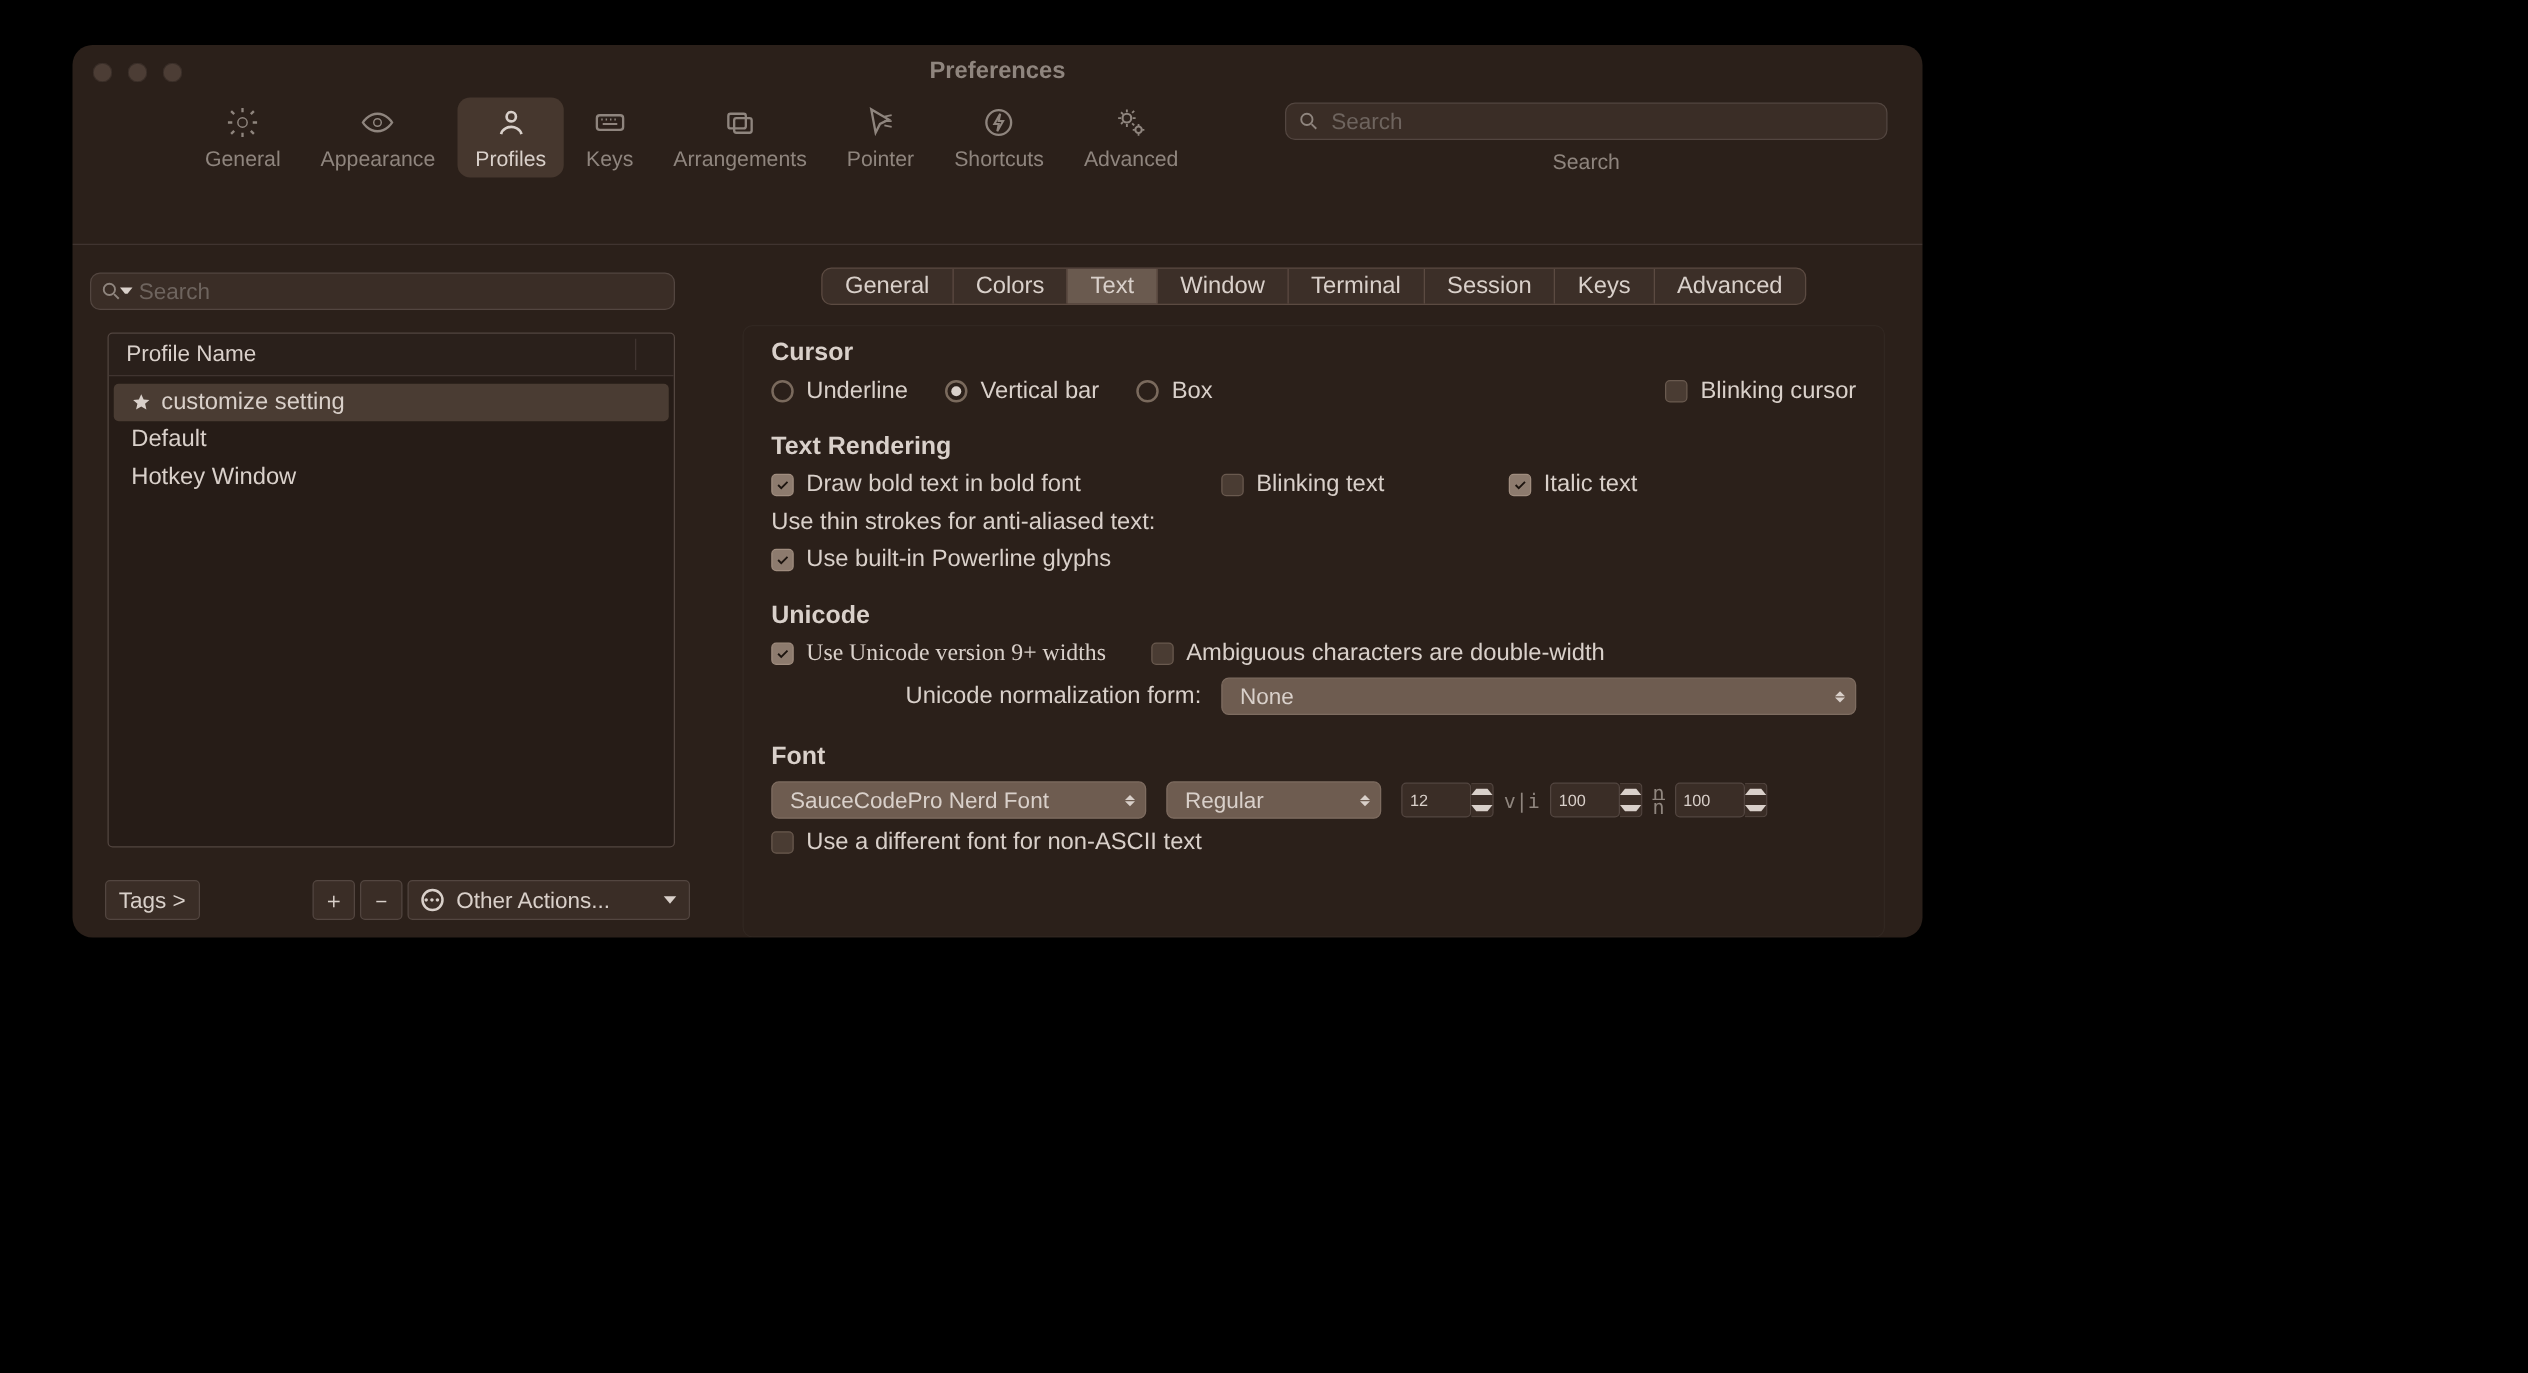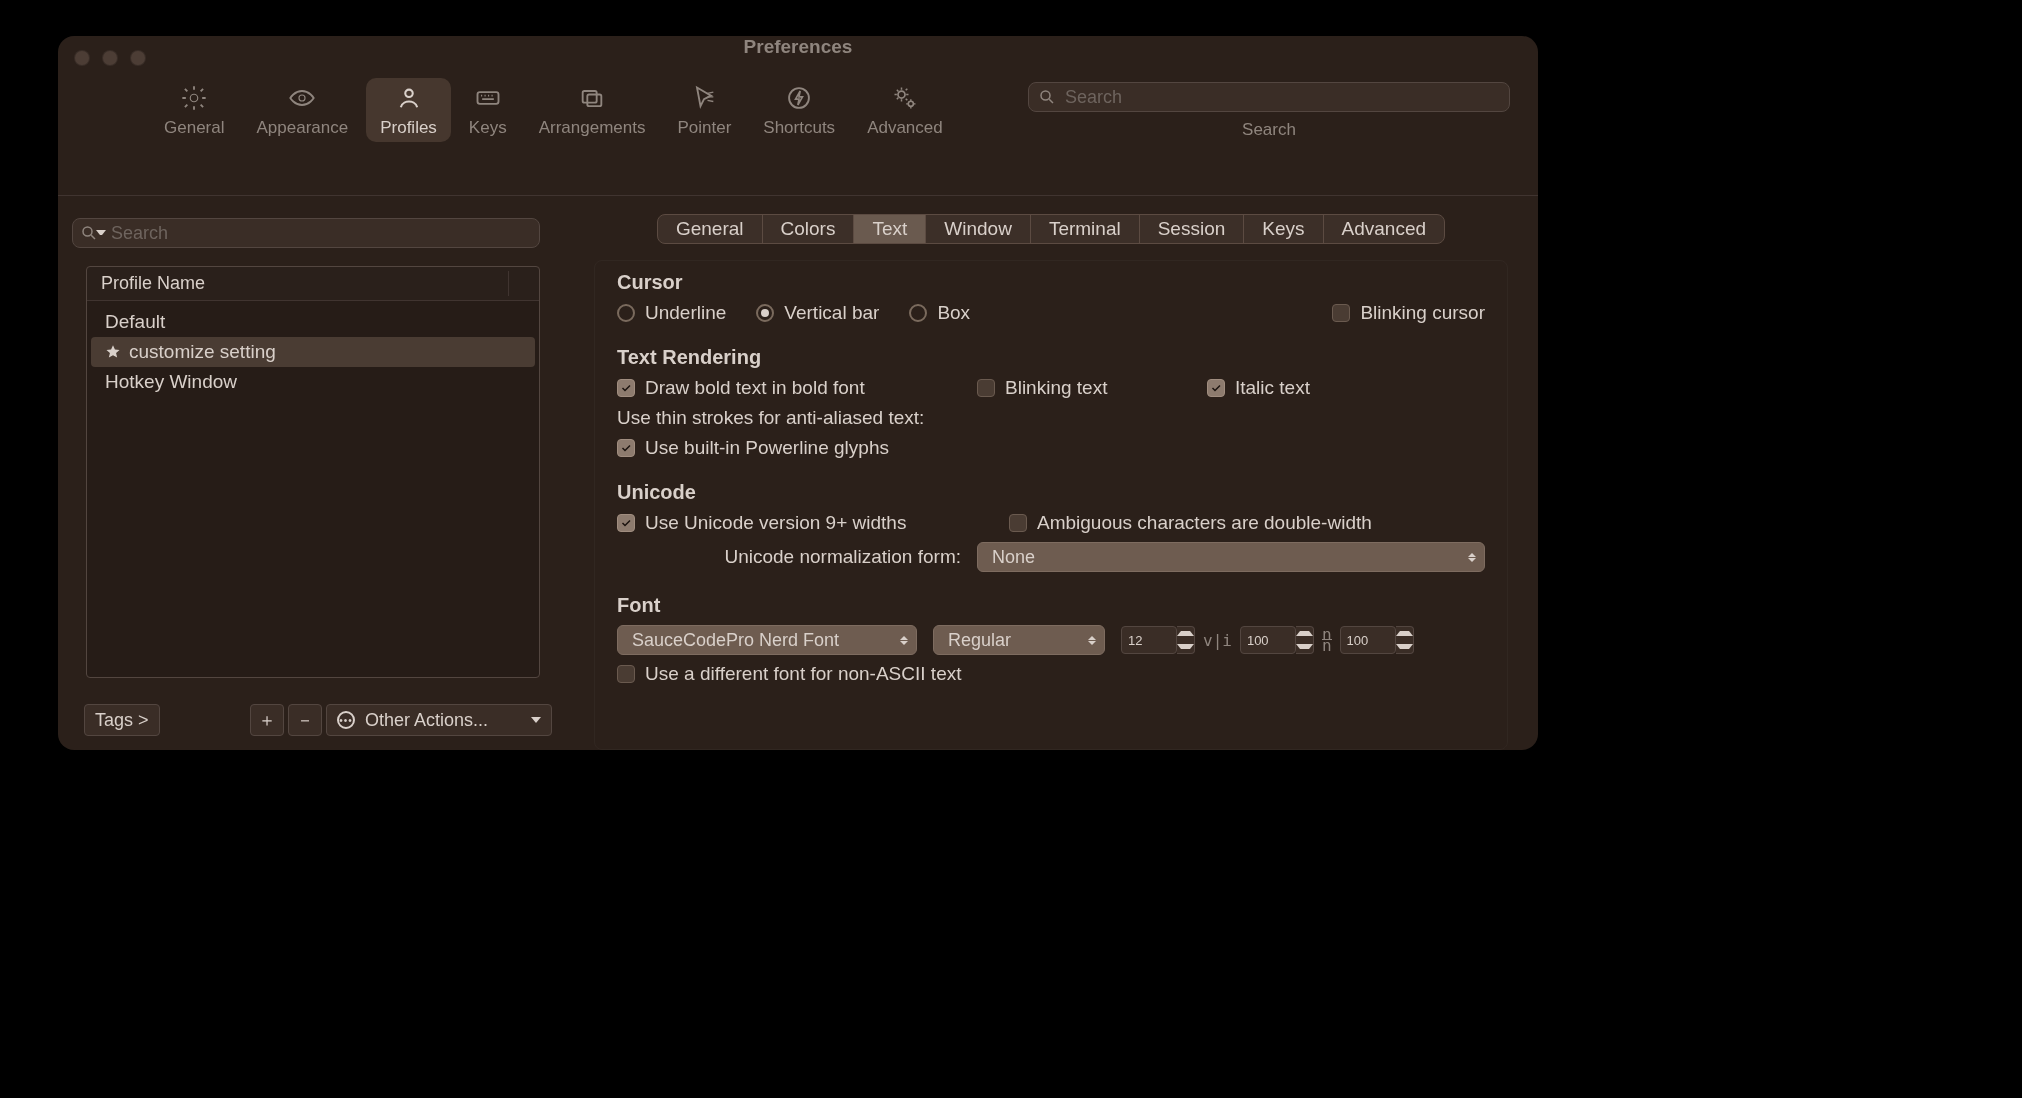--- a/index.html
+++ b/index.html
@@ -46,20 +46,21 @@
     box-shadow: 0 30px 80px rgba(0,0,0,.6);
     display: flex;
     flex-direction: column;
     overflow: hidden;
   }
   
   .titlebar {
     position: relative;
     height: 42px;
     display: flex;
+    align-items: center;
     justify-content: center;
   }
   .traffic-lights {
     position: absolute;
     left: 16px; top: 14px;
     display: flex; gap: 12px;
   }
   .traffic-lights span {
     width: 16px; height: 16px;
     border-radius: 50%;
@@ -488,28 +489,28 @@
         <span class="chev down-caret" style="border-top-width:5px;border-left-width:4px;border-right-width:4px;"></span>
         <input placeholder="Search" style="">
       </div>
 
       <div class="profile-table">
         <div class="profile-header">
           <span>Profile Name</span>
           <span class="col-div"></span>
         </div>
         <div class="profile-rows">
-          <div class="profile-row">
-            <span>Default</span>
-          </div>
           <div class="profile-row selected">
             <svg class="star-icon" viewBox="0 0 24 24" fill="currentColor">
                 <path d="M12 2l2.9 6.3 6.9.6-5.2 4.6 1.6 6.8L12 16.9 5.8 20.3l1.6-6.8L2.2 8.9l6.9-.6L12 2z"></path>
               </svg>
             <span>customize setting</span>
+          </div>
+          <div class="profile-row">
+            <span>Default</span>
           </div>
           <div class="profile-row">
             <span>Hotkey Window</span>
           </div>
         </div>
       </div>
 
       <div class="bottom-bar">
         <div class="tags-btn">Tags &gt;</div>
         <div style="flex:1"></div>
@@ -594,21 +595,21 @@
           <span class="box">
               <svg viewBox="0 0 24 24">
                 <path d="M5 12l5 5L20 7"></path>
               </svg>
             </span>
           <span>Use built-in Powerline glyphs</span>
         </label>
 
         <div class="section-title" style="margin-top:14px;">Unicode</div>
         <div class="row" style="gap:0;">
-          <label class="checkbox checked" style="width:392px;">
+          <label class="checkbox checked" style="width:304px;font-family:Liberation Serif, serif;">
             <span class="box">
                 <svg viewBox="0 0 24 24">
                   <path d="M5 12l5 5L20 7"></path>
                 </svg>
               </span>
             <span>Use Unicode version 9+ widths</span>
           </label>
           <label class="checkbox">
             <span class="box"></span>
             <span>Ambiguous characters are double-width</span>

